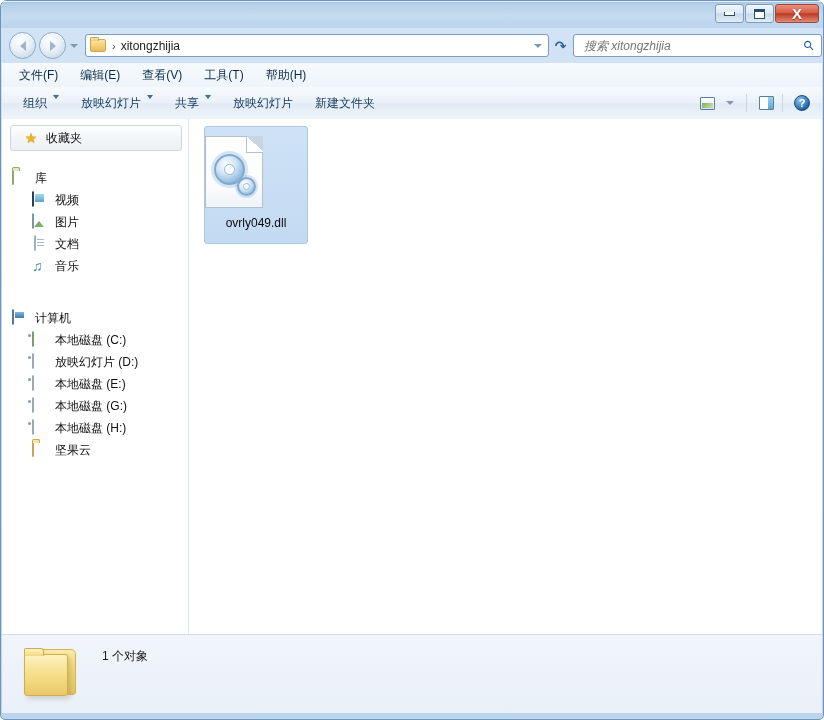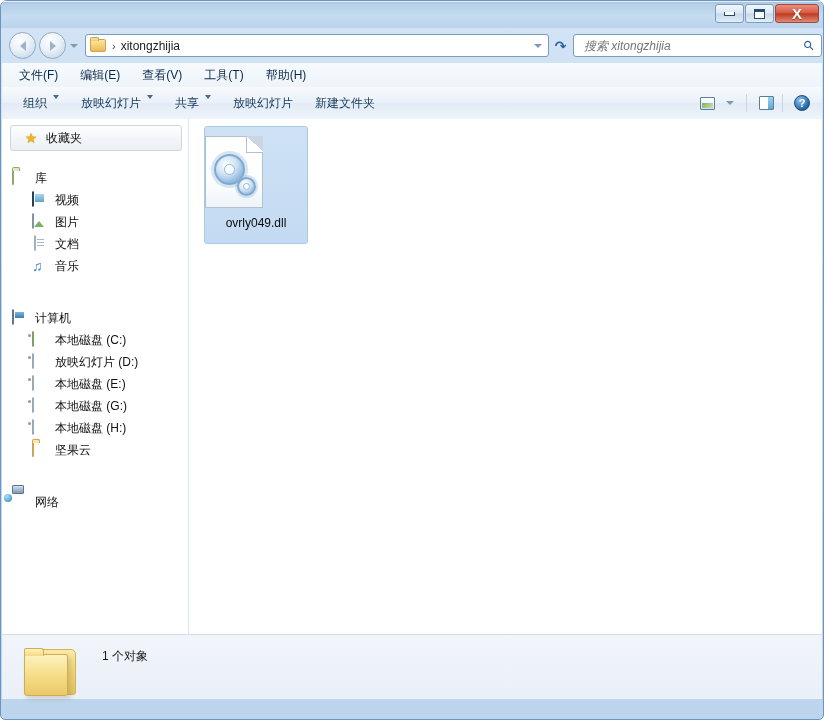--- a/index.html
+++ b/index.html
@@ -241,21 +241,21 @@
     box-shadow:0 0 0 2px rgba(143,184,221,.35);
   }
   .gear-small:after{
     content:"";position:absolute;left:4px;top:4px;width:7px;height:7px;border-radius:50%;
     background:#ffffff;border:1px solid #8fb8dd;box-sizing:border-box;
   }
   .filelabel{margin-top:8px;font-size:12px;color:#0a0a0a;text-align:center;}
 
   
   .statusbar{
-    position:absolute;left:1px;top:633px;width:820px;height:65px;
+    position:absolute;left:1px;top:633px;width:820px;height:79px;
     background:linear-gradient(180deg,#f1f5fb 0%,#eaf0f8 100%);
     border-top:1px solid #d3dde8;
     display:flex;align-items:flex-start;box-sizing:border-box;
   }
   .status-folder{
     position:relative;width:62px;height:56px;margin:10px 0 0 20px;flex:0 0 auto;
   }
   .sf-back{
     position:absolute;left:6px;top:4px;width:48px;height:46px;
     background:linear-gradient(180deg,#fbeaa8 0%,#f2d878 45%,#e6c45f 100%);
@@ -436,26 +436,20 @@
         </div>
         <div class="nav-row indent">
           <span class="nav-ico"><span class="ic-yellowfolder"></span></span>
           <span>坚果云</span>
         </div>
       </div>
 
       <div class="spacer"></div>
       <div class="spacer"></div>
 
-      <div class="nav-section">
-        <div class="nav-row">
-          <span class="nav-ico"><span class="ic-net"></span></span>
-          <span>网络</span>
-        </div>
-      </div>
 
     </div>
 
     <div class="splitter"></div>
 
     <div class="content">
       <div class="fileitem">
         <div class="dll-icon">
           <div class="foldcorner"></div>
           <div class="gear-big"></div>

